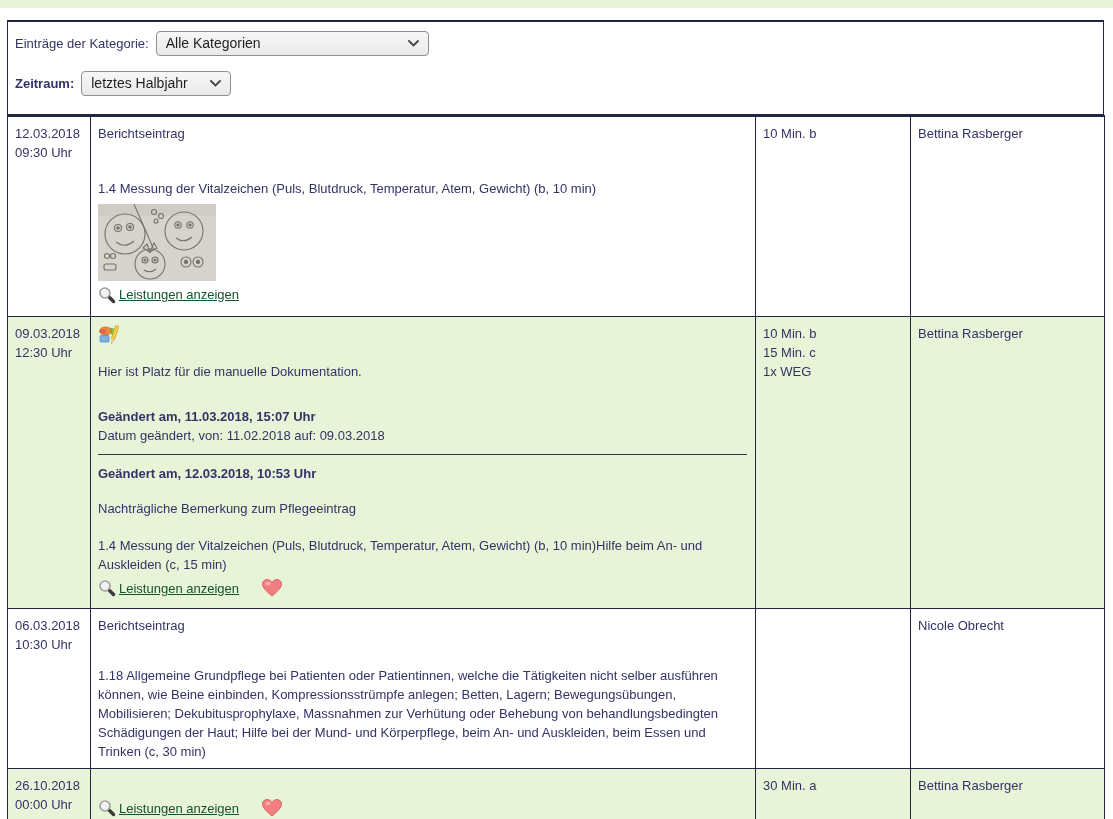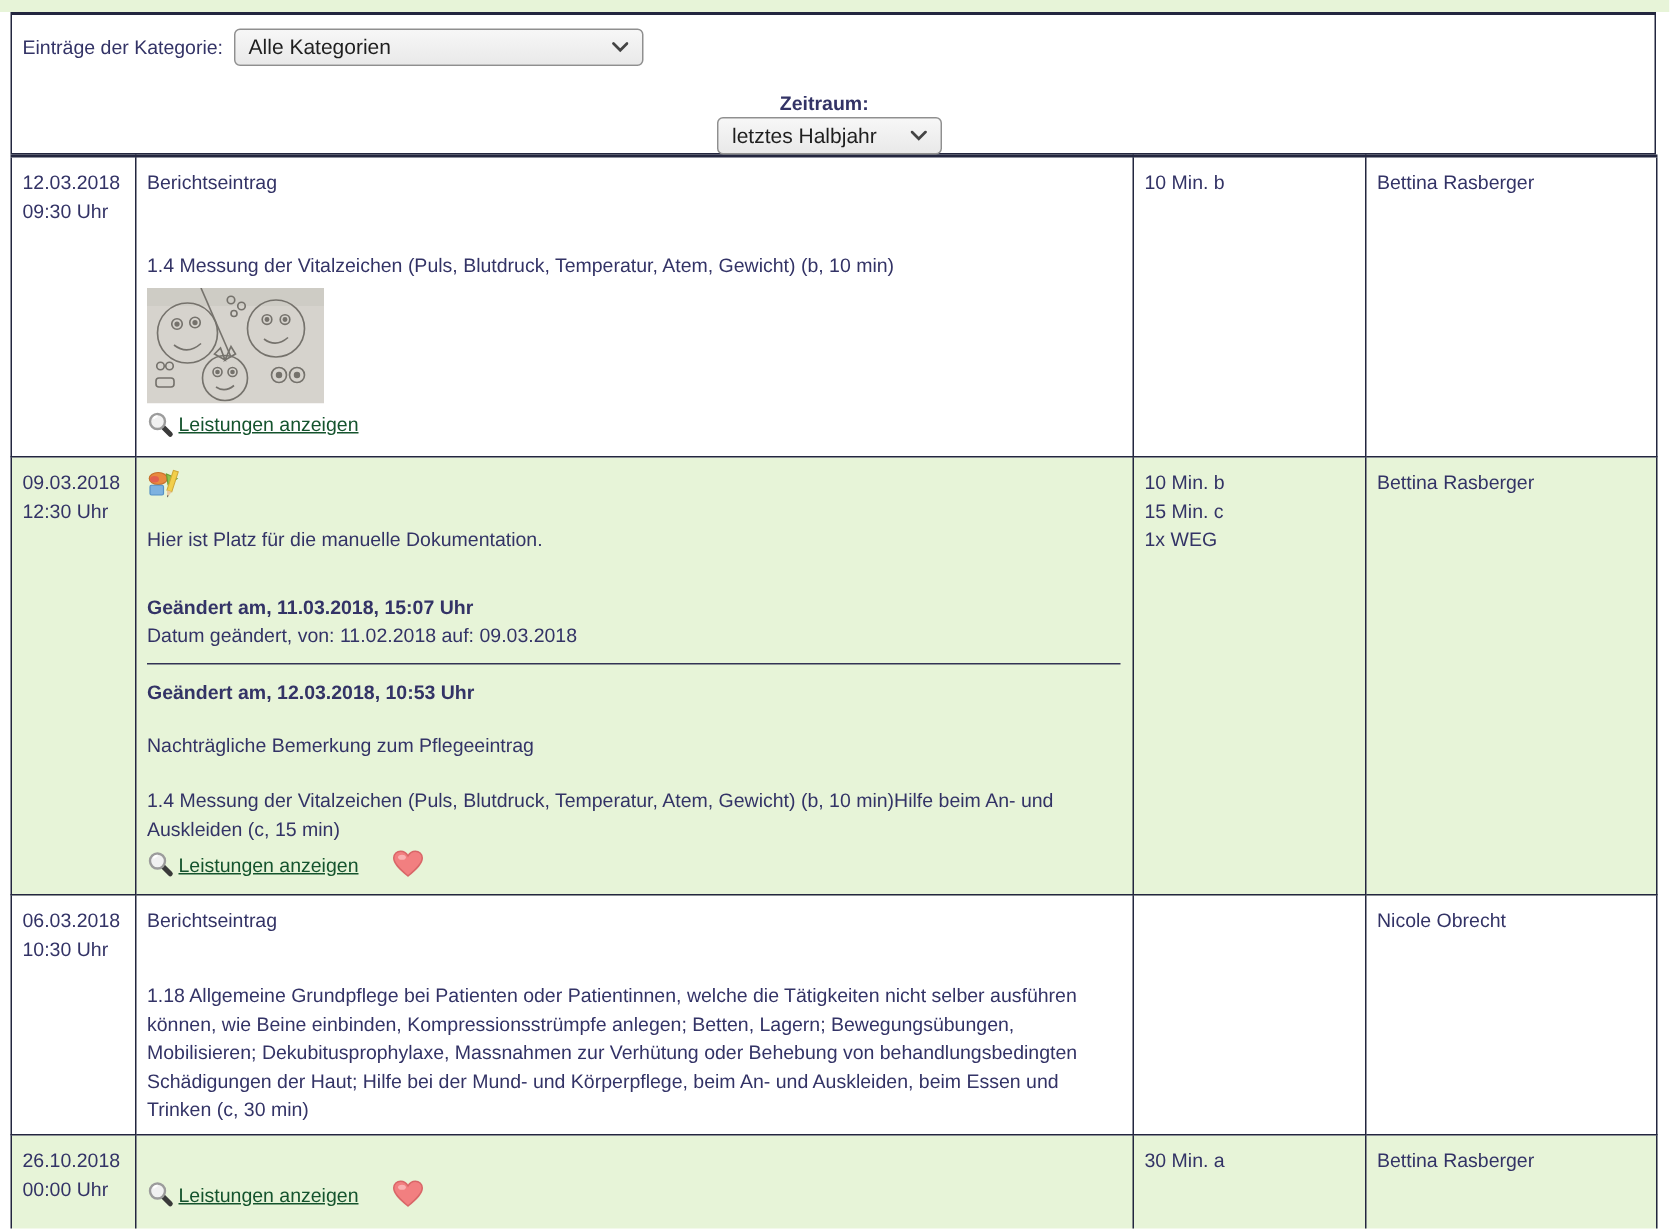--- a/index.html
+++ b/index.html
@@ -10,24 +10,24 @@
     font-family:"Liberation Sans", sans-serif;
     font-size:13px; line-height:19px;
     color:#333366;
   }
   .top-strip { height:8px; width:100%; background:#e7f4d8; }
   .content { margin-left:7px; width:1097px; }
 
   
   .filter-box {
     border:1px solid #23263f; border-top-width:2px;
-    height:95px; padding:9px 12px 8px 7px; background:#ffffff;
+    height:95px; padding:9px 12px 8px 7px; background:#ffffff;margin-top:12px;
   }
   .filter-row { display:flex; align-items:center; }
-  .filter-row.second { margin-top:15px;flex-direction:column; }
+  .filter-row.second { margin-top:15px; }
   .flabel { margin-right:7px; }
   .flabel.bold { font-weight:bold; }
   .select {
     display:inline-flex; align-items:center; justify-content:space-between;
     background:linear-gradient(#f7f7f7,#e9e9e9);
     border:1px solid #8f8f8f; border-radius:4px;
     height:25px; padding:0 9px; color:#1f1f1f; font-size:14px;
     cursor:default;
   }
   .select-category { width:273px; }

